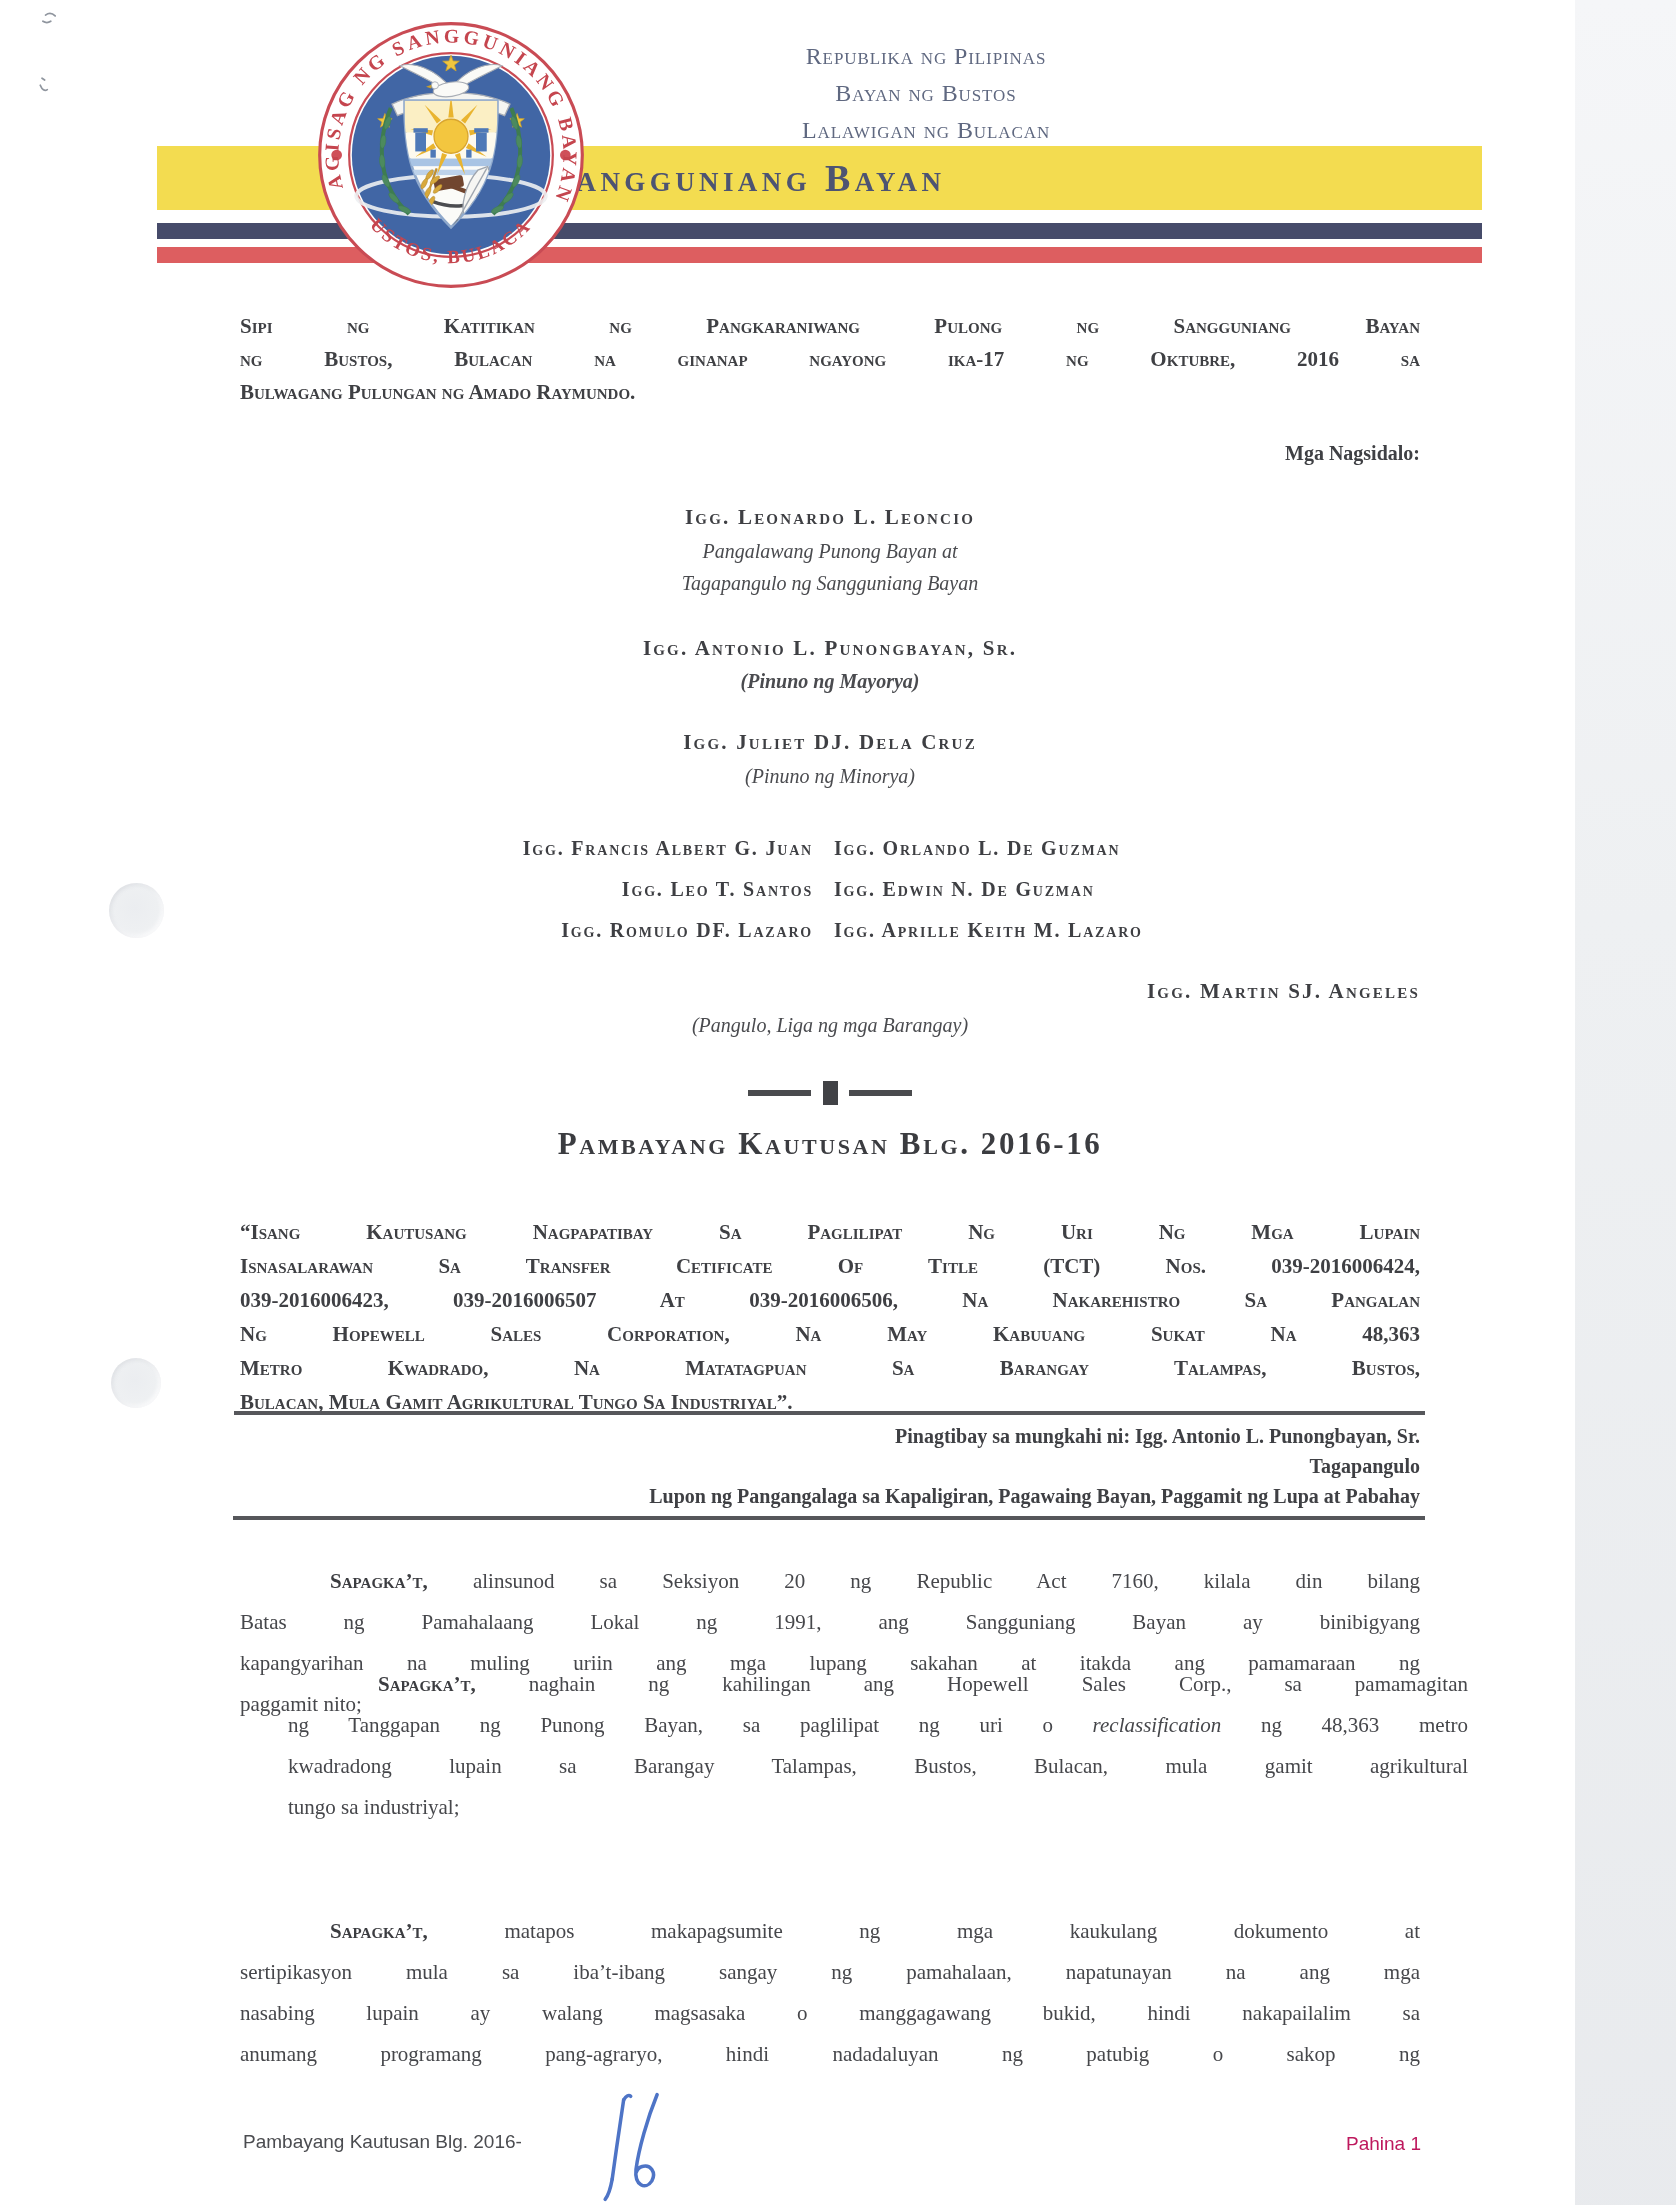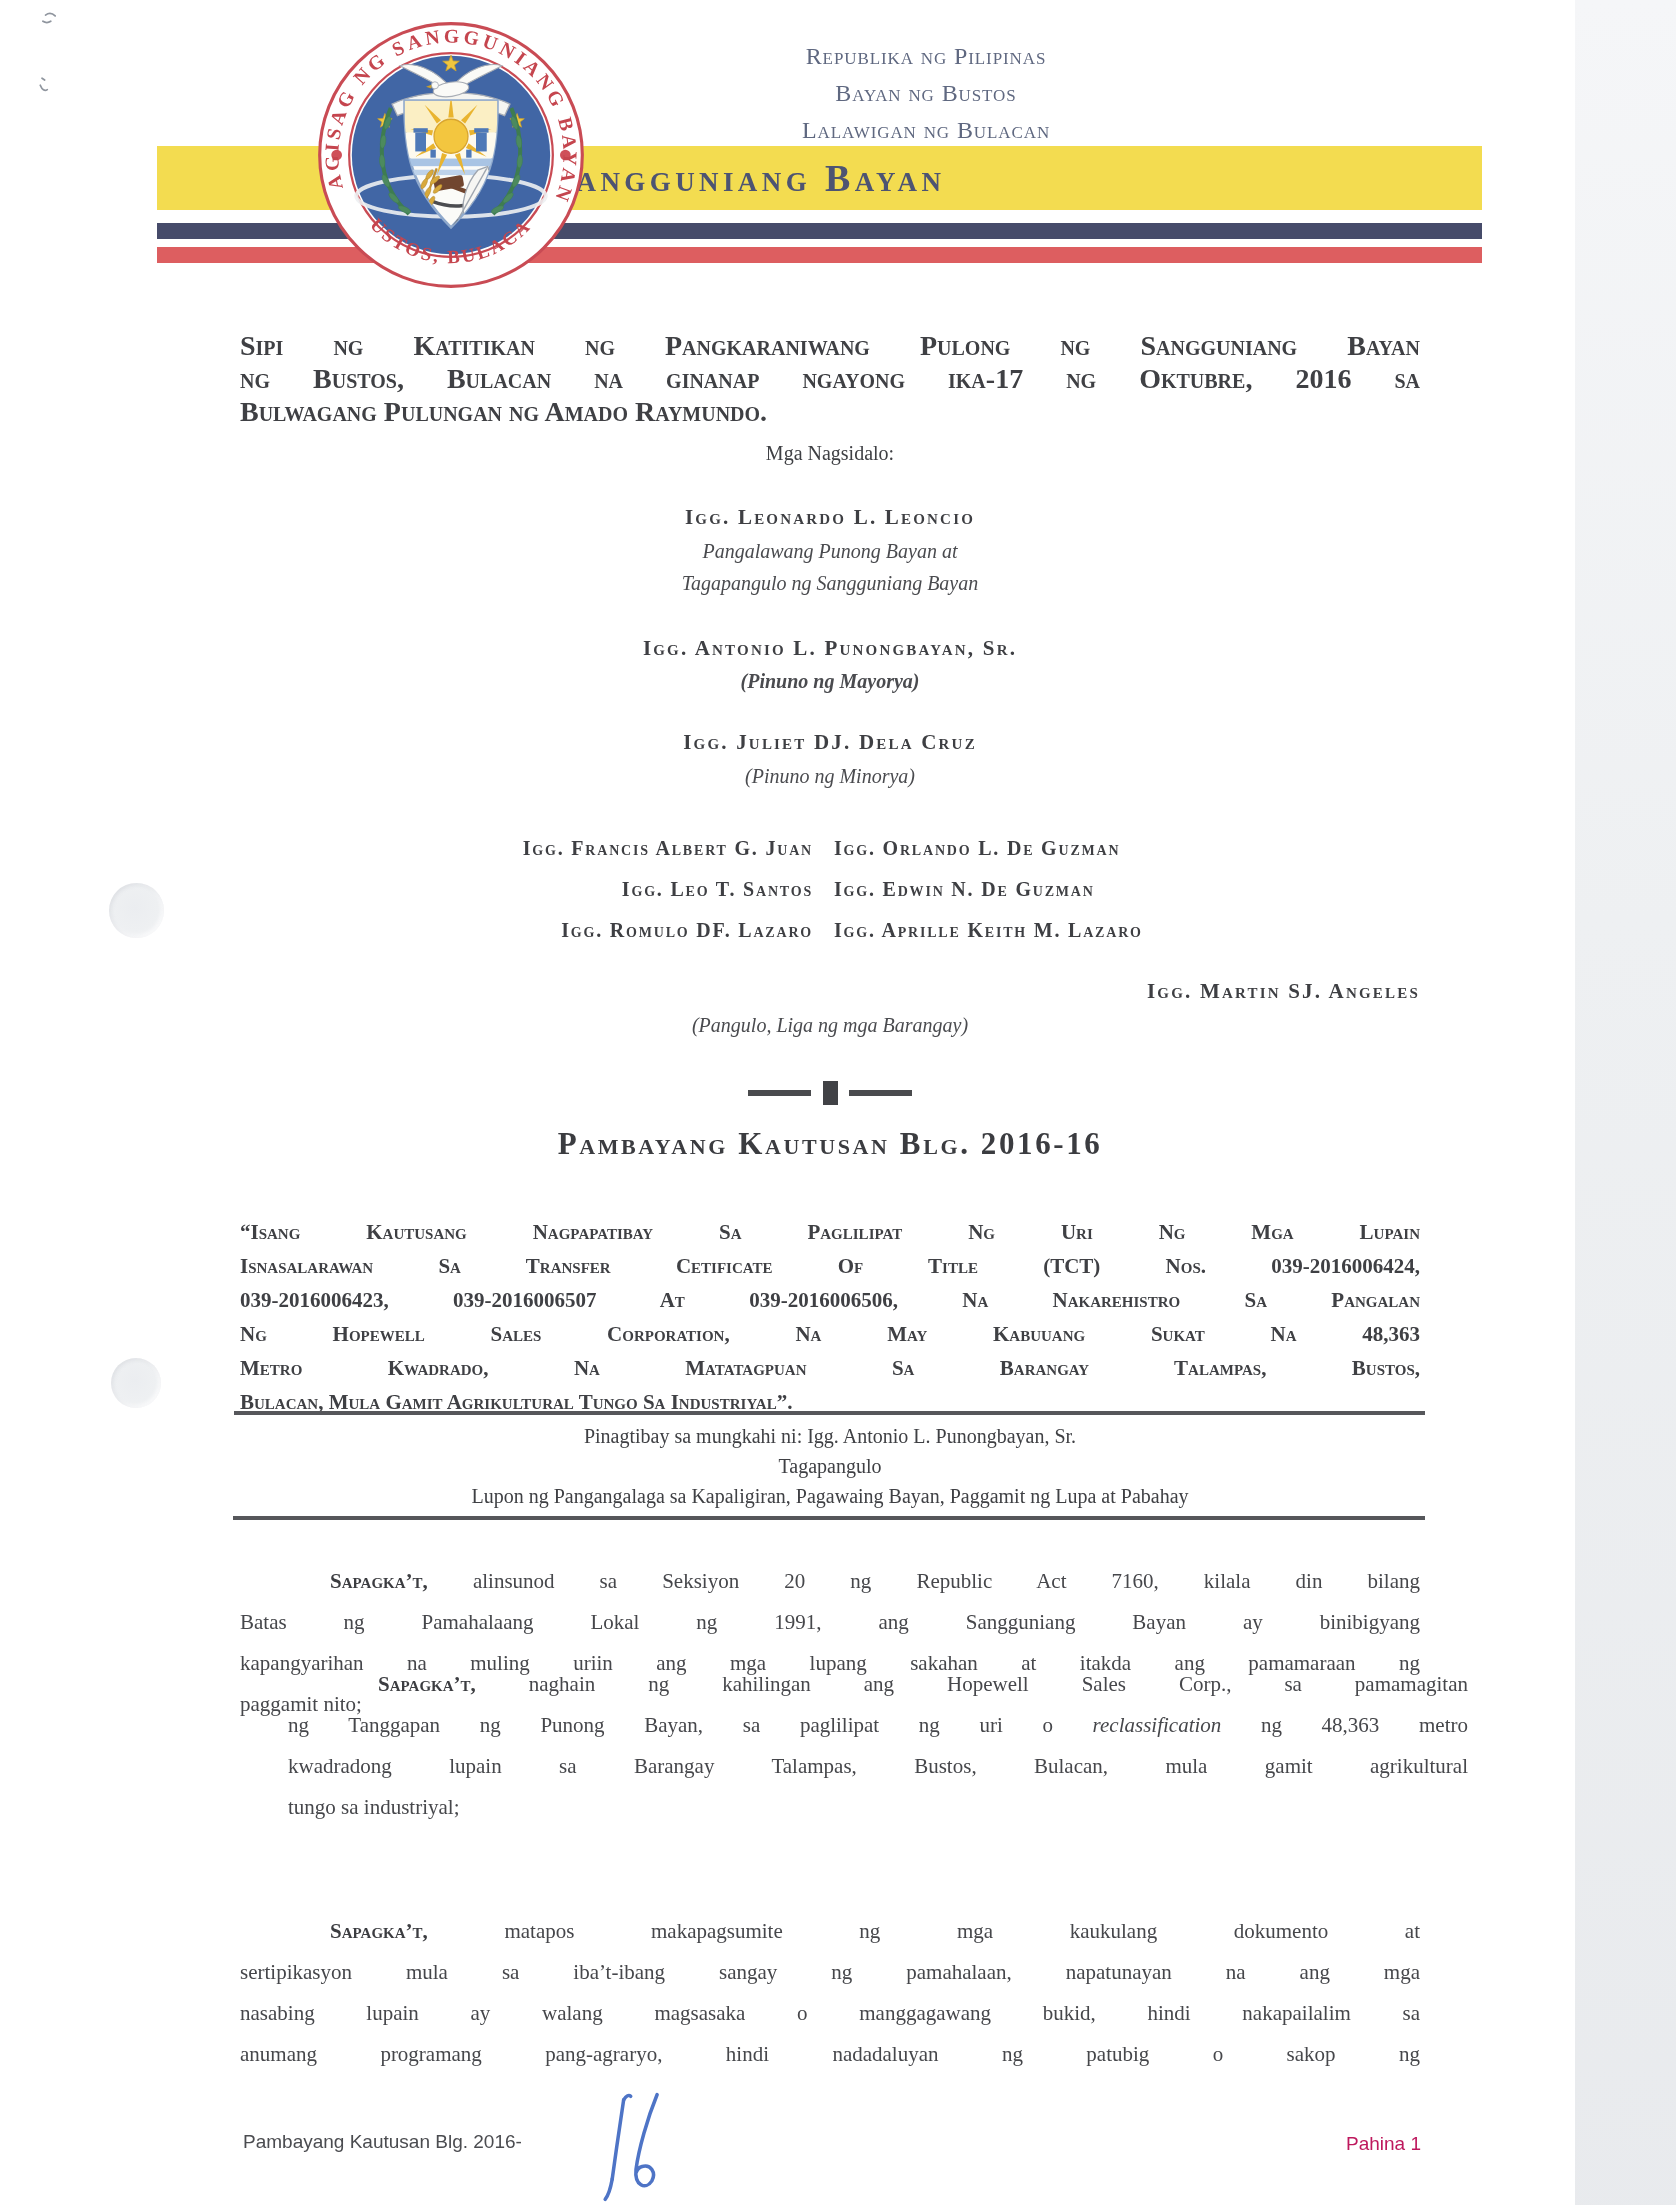--- a/index.html
+++ b/index.html
@@ -23,33 +23,33 @@
                 font-variant:small-caps;font-weight:bold;font-size:38px;
                 letter-spacing:4.4px;color:#4D5472;}
   .seal{position:absolute;left:317px;top:21px;width:268px;height:268px;}
 
   
   .block{position:absolute;left:240px;width:1180px;}
   .jline{text-align:justify;text-align-last:justify;}
   .jline-last{text-align:left;}
   .caps-bold{font-variant:small-caps;font-weight:bold;color:#3F4044;}
   .center{text-align:center;}
-  .sipi{font-size:28px;line-height:33px;margin-top:19px;}
+  .sipi{font-size:21px;line-height:33px;}
   .name{font-size:21px;font-weight:bold;font-variant:small-caps;letter-spacing:2.2px;color:#3E3F43;}
   .role{font-size:20px;font-style:italic;color:#4A4B4F;}
   .cols-row{font-size:20px;line-height:41px;font-weight:bold;font-variant:small-caps;letter-spacing:1.8px;color:#3E3F43;}
   .col-left{position:absolute;left:240px;top:828px;width:573px;text-align:right;}
   .col-right{position:absolute;left:834px;top:828px;width:587px;text-align:left;}
   .ornament{position:absolute;left:240px;top:1081px;width:1180px;display:flex;justify-content:center;align-items:center;gap:11.5px;}
   .ornament .dash{width:63px;height:5.7px;background:#4A4B4E;}
   .ornament .sq{width:15px;height:24px;background:#414246;}
   .doc-title{font-size:31px;font-weight:bold;font-variant:small-caps;letter-spacing:2.6px;color:#3B3C40;}
   .quote{font-size:21px;line-height:34px;}
   .rule{position:absolute;height:4px;background:#56575B;}
-  .heading-line{font-size:20px;font-weight:normal;color:#3F4044;}
+  .heading-line{font-size:20px;font-weight:bold;color:#3F4044;text-align:right;}
   .whereas-line{font-size:21px;line-height:41px;text-align:justify;text-align-last:justify;color:#46474B;}
   .whereas-first{padding-left:90px;}
   .whereas-lastline{text-align-last:left;}
   .lead{font-weight:bold;font-variant:small-caps;color:#3C3D41;}
   .ital{font-style:italic;}
 
   .footer-left{position:absolute;left:243px;top:2131px;font-family:"Liberation Sans",sans-serif;
                font-size:19px;color:#4B4C50;}
   .footer-right{position:absolute;left:1275px;top:2133px;width:146px;text-align:right;
                font-family:"Liberation Sans",sans-serif;font-size:19px;color:#be185d;}

